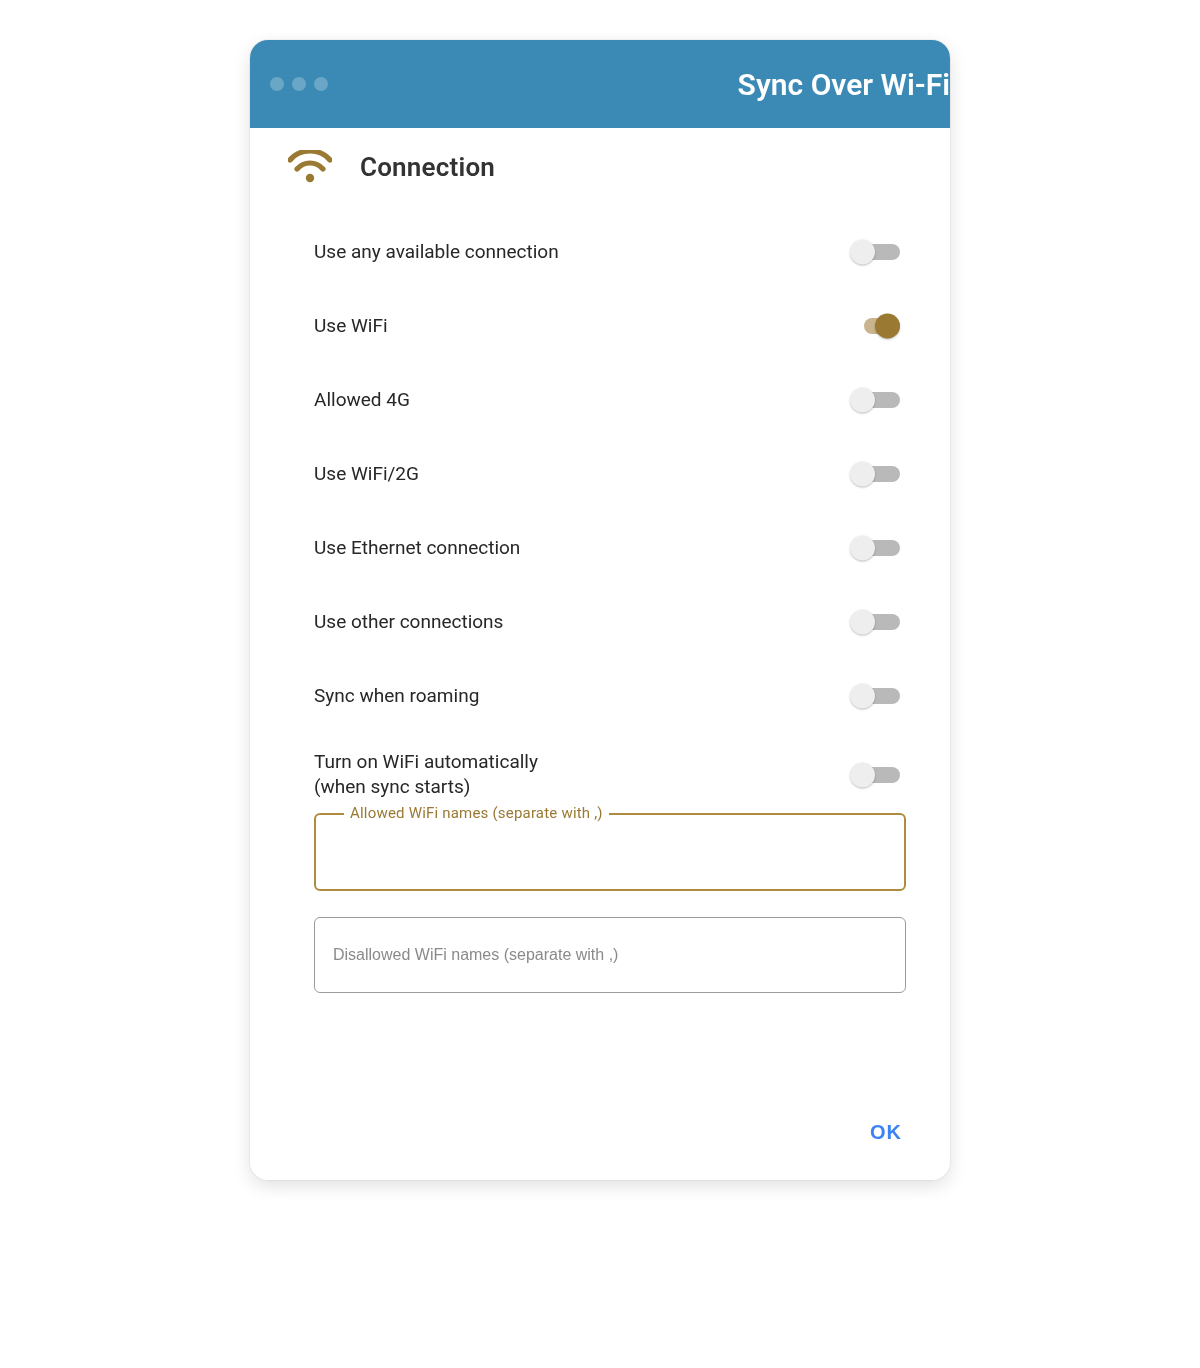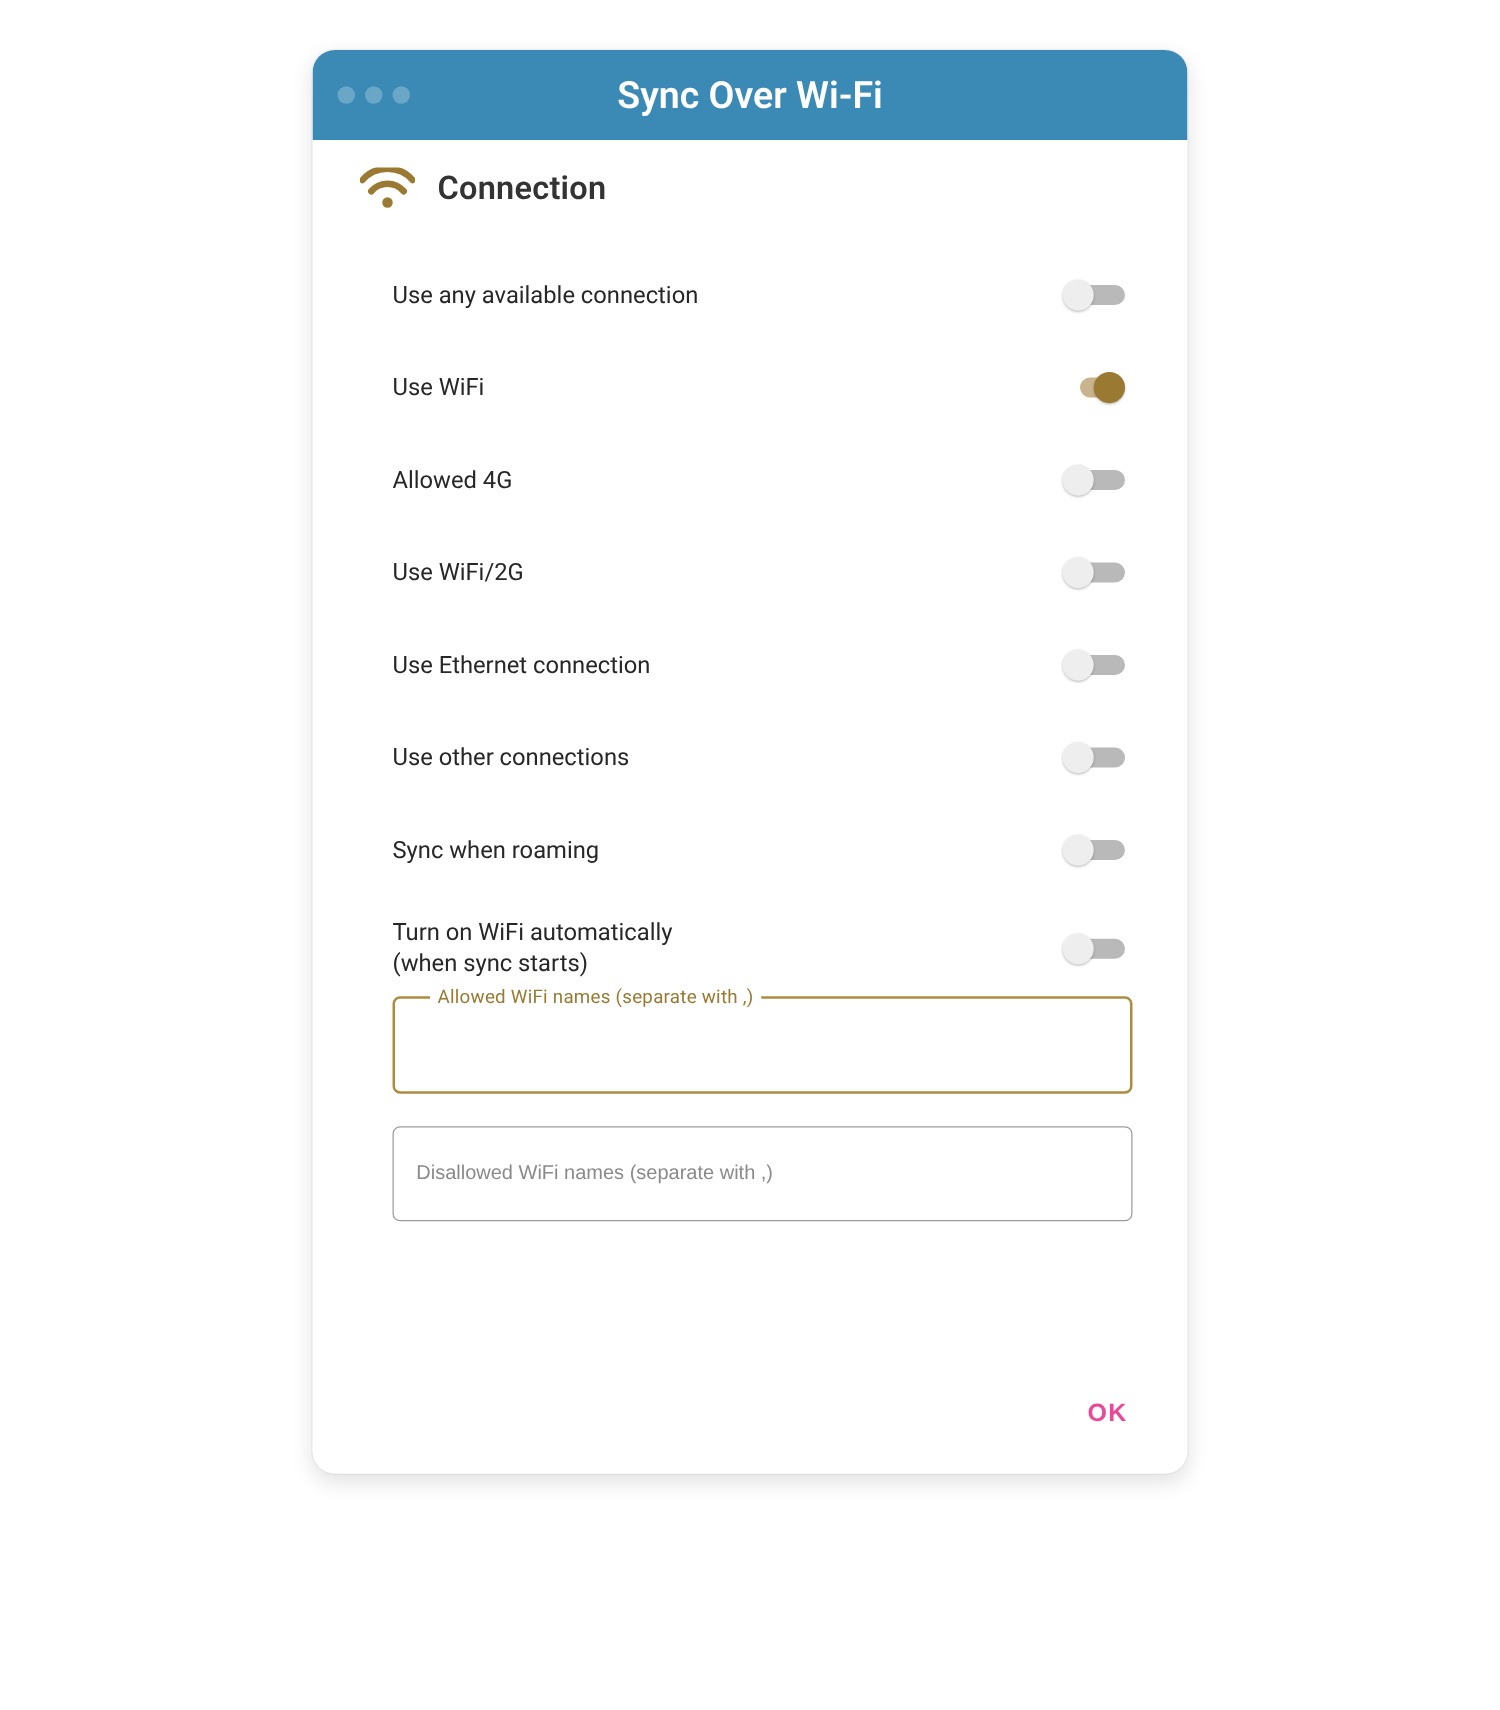--- a/index.html
+++ b/index.html
@@ -14,25 +14,25 @@
     position: relative;
     width: 700px;
     margin: 40px auto 0 auto;
     background: #ffffff;
     border-radius: 18px;
     box-shadow: 0 6px 18px rgba(0,0,0,0.12), 0 0 0 1px rgba(0,0,0,0.04);
     overflow: hidden;
   }
   .titlebar {
     background: #3b8ab5;
-    height: 72px;
+    height: 88px;
     position: relative;
     display: flex;
     align-items: center;
-    justify-content: center;
+    justify-content: flex-end;
   }
   .traffic-lights {
     position: absolute;
     left: 20px;
     top: 50%;
     transform: translateY(-50%);
     display: flex;
     gap: 8px;
   }
   .traffic-lights .dot {
@@ -45,21 +45,21 @@
     color: #ffffff;
     font-size: 30px;
     font-weight: 600;
   }
   .content {
     padding: 22px 44px 10px 44px;
   }
   .section-header {
     display: flex;
     align-items: center;
-    gap: 18px;
+    gap: 28px;
     margin-bottom: 48px;
     margin-left: -6px;
   }
   .section-header .section-title {
     font-size: 26px;
     font-weight: 600;
     color: #333;
     letter-spacing: 0.2px;
   }
   .rows {
@@ -174,25 +174,24 @@
     display: flex;
     justify-content: flex-end;
     padding: 0 44px 28px 44px;
     margin-top: 100px;
   }
   .ok-btn {
     background: transparent;
     border: none;
     font-size: 20px;
     font-weight: 700;
-    color: #ec4899;
+    color: #3b82f6;
     letter-spacing: 1px;
     cursor: pointer;
     padding: 8px 4px;
-    margin-top: 15px;
   }
   
   .wifi-icon svg { display:block; }
 </style>
 </head>
 <body>
 
 <div class="card">
 
   <div class="titlebar">

